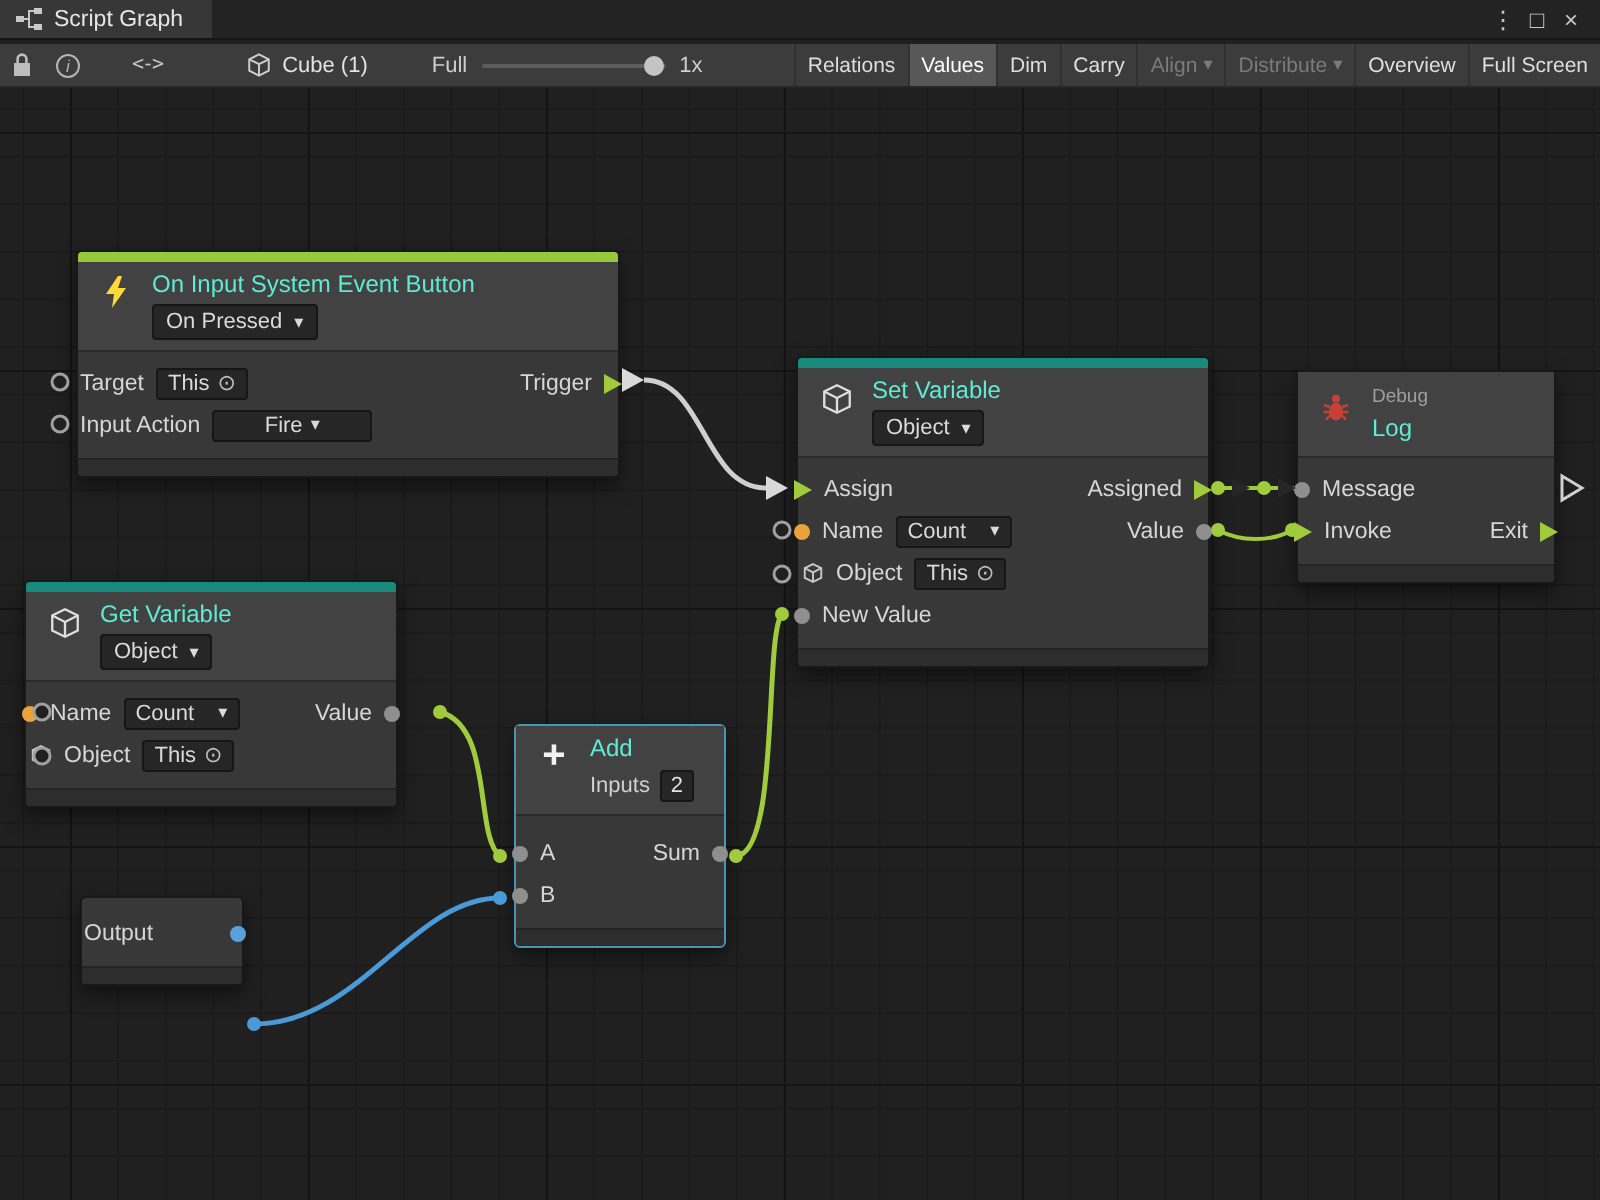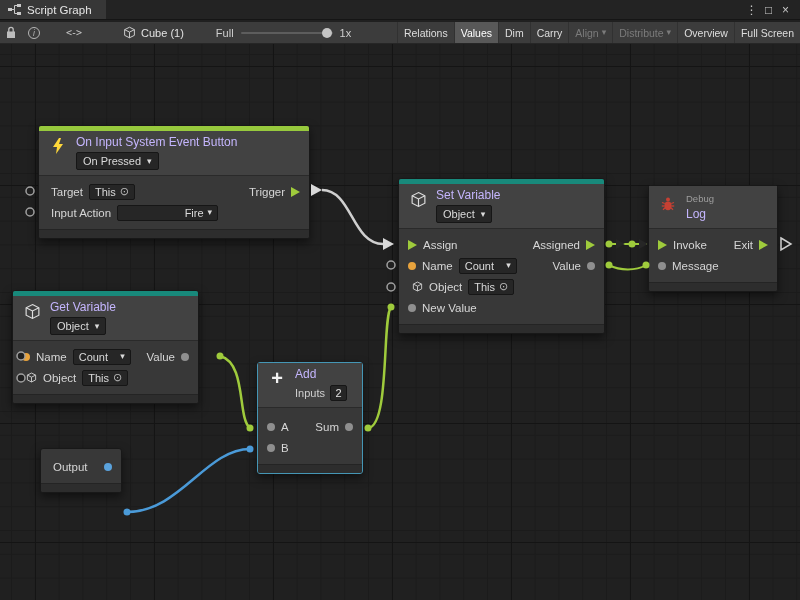--- a/index.html
+++ b/index.html
@@ -52,36 +52,36 @@
   
   .node{position:absolute;z-index:2;background:#383838;border:1px solid #181818;border-radius:3px;
     box-shadow:0 4px 10px rgba(0,0,0,.5);color:#dcdcdc}
   .node.selected{border-color:#4596B5}
   .colorbar{height:5px;border-radius:2px 2px 0 0}
   .nheader{display:flex;align-items:flex-start;gap:7px;padding:4px 8px 5px;background:#424242;
     border-bottom:1px solid #2a2a2a}
   .nheader.tall{padding:7px 8px}
   .nicon{flex:none;width:22px;height:22px;display:flex;align-items:center;justify-content:center}
   .hcol{display:flex;flex-direction:column;gap:3px;min-width:0}
-  .ntitle{font-size:12px;color:#c4b5fd;white-space:nowrap;line-height:14px}
+  .ntitle{font-size:12px;color:#5eead4;white-space:nowrap;line-height:14px}
   .ncat{font-size:9.5px;color:#9e9e9e;line-height:11px}
   .dropdown{display:inline-flex;align-items:center;gap:6px;background:#262626;border:1px solid #161616;
     border-radius:2px;padding:1px 6px;font-size:11px;color:#dadada;align-self:flex-start;height:18px}
   .inline-kv{display:flex;align-items:center;gap:5px;font-size:11px;color:#cfcfcf;height:18px}
   .field{display:inline-flex;align-items:center;justify-content:center;background:#262626;
     border:1px solid #161616;border-radius:2px;font-size:11px;color:#e2e2e2;height:16px}
   .nbody{padding:5px 0 6px}
   .nbody.pt8{padding-top:8px}
   .nbody.pt7{padding-top:7px}
-  .row{display:flex;align-items:center;gap:6px;height:21px;padding:0 12px;font-size:11.5px;color:#d6d6d6}
+  .row{display:flex;align-items:center;gap:6px;height:21px;padding:0 1px;font-size:11.5px;color:#d6d6d6}
   .row span{white-space:nowrap}
   .spacer{flex:1}
   .chip{display:inline-flex;align-items:center;gap:4px;background:#262626;border:1px solid #161616;
     border-radius:2px;padding:0 5px;height:16px;font-size:11px;color:#dadada}
-  .chip.w96{width:101px;justify-content:flex-end}
+  .chip.w96{width:80px;justify-content:center}
   .chip.w58{width:58px;justify-content:space-between}
   .tgt{color:#bdbdbd;font-size:11px}
   .pdot{width:8px;height:8px;border-radius:50%;background:#8f8f8f;flex:none}
   .pdot.orange{background:#E8A33D}
   .pdot.blue{background:#5AA2DC}
   .pdot.in{margin-left:-3px}
   .pdot.out{margin-right:-3px}
   .parrow{width:0;height:0;border-left:9px solid #9FCB3C;border-top:5px solid transparent;
     border-bottom:5px solid transparent;flex:none}
   .parrow.in{margin-left:-3px}
@@ -319,29 +319,29 @@
           <circle cx="8" cy="3.4" r="2" fill="#C64033"></circle>
         </svg>
       </span>
       <div class="hcol">
         <div class="ncat">Debug</div>
         <div class="ntitle">Log</div>
       </div>
     </div>
     <div class="nbody">
       <div class="row">
+        <span class="pdot in"></span>
+        <span>Message</span>
+      </div>
+      <div class="row">
         <span class="parrow in"></span>
         <span>Invoke</span>
         <span class="spacer"></span>
         <span>Exit</span>
         <span class="parrow out"></span>
-      </div>
-      <div class="row">
-        <span class="pdot in"></span>
-        <span>Message</span>
       </div>
     </div>
     <div class="nfooter"></div>
   </div>
 
   <div class="node" style="left:12px;top:290px;width:187px">
     <div class="colorbar" style="background:#18897B"></div>
     <div class="nheader">
       <span class="nicon">
         <svg width="17" height="17" viewBox="0 0 16 16" fill="none" stroke="#dedede" stroke-width="1.1">

